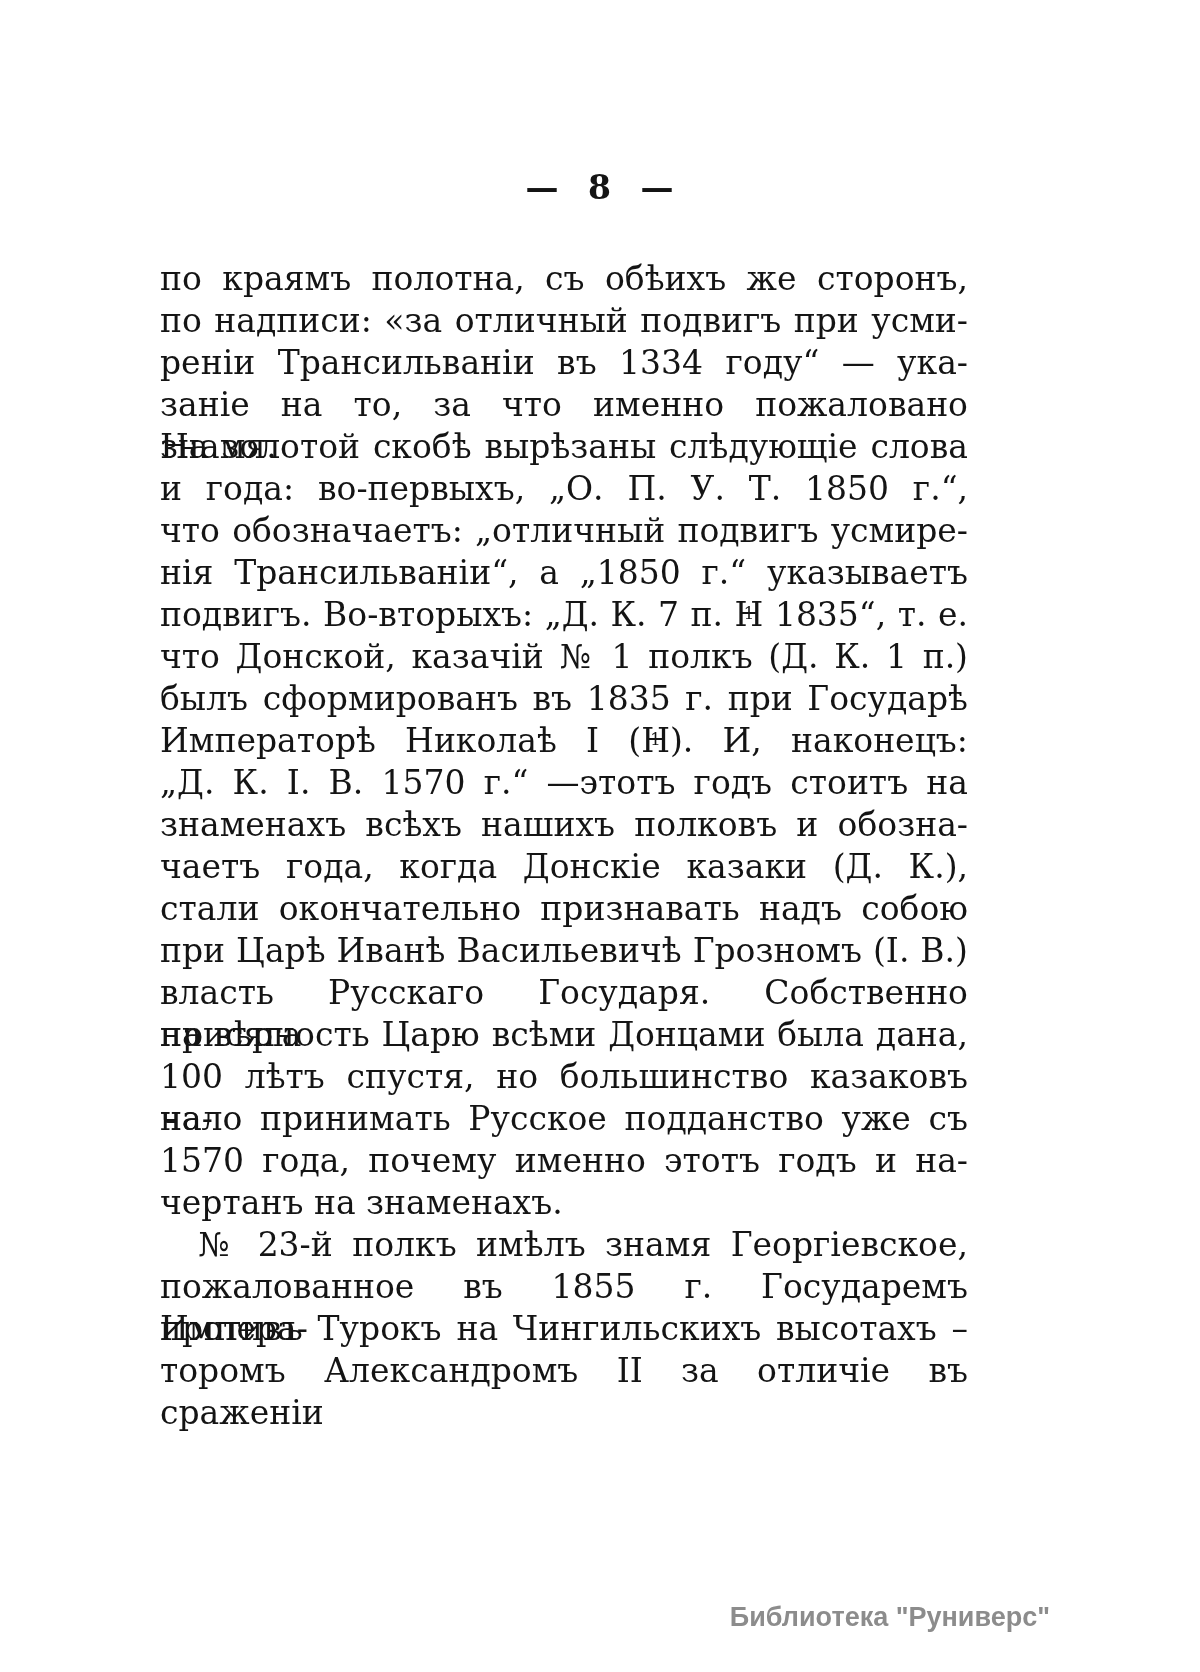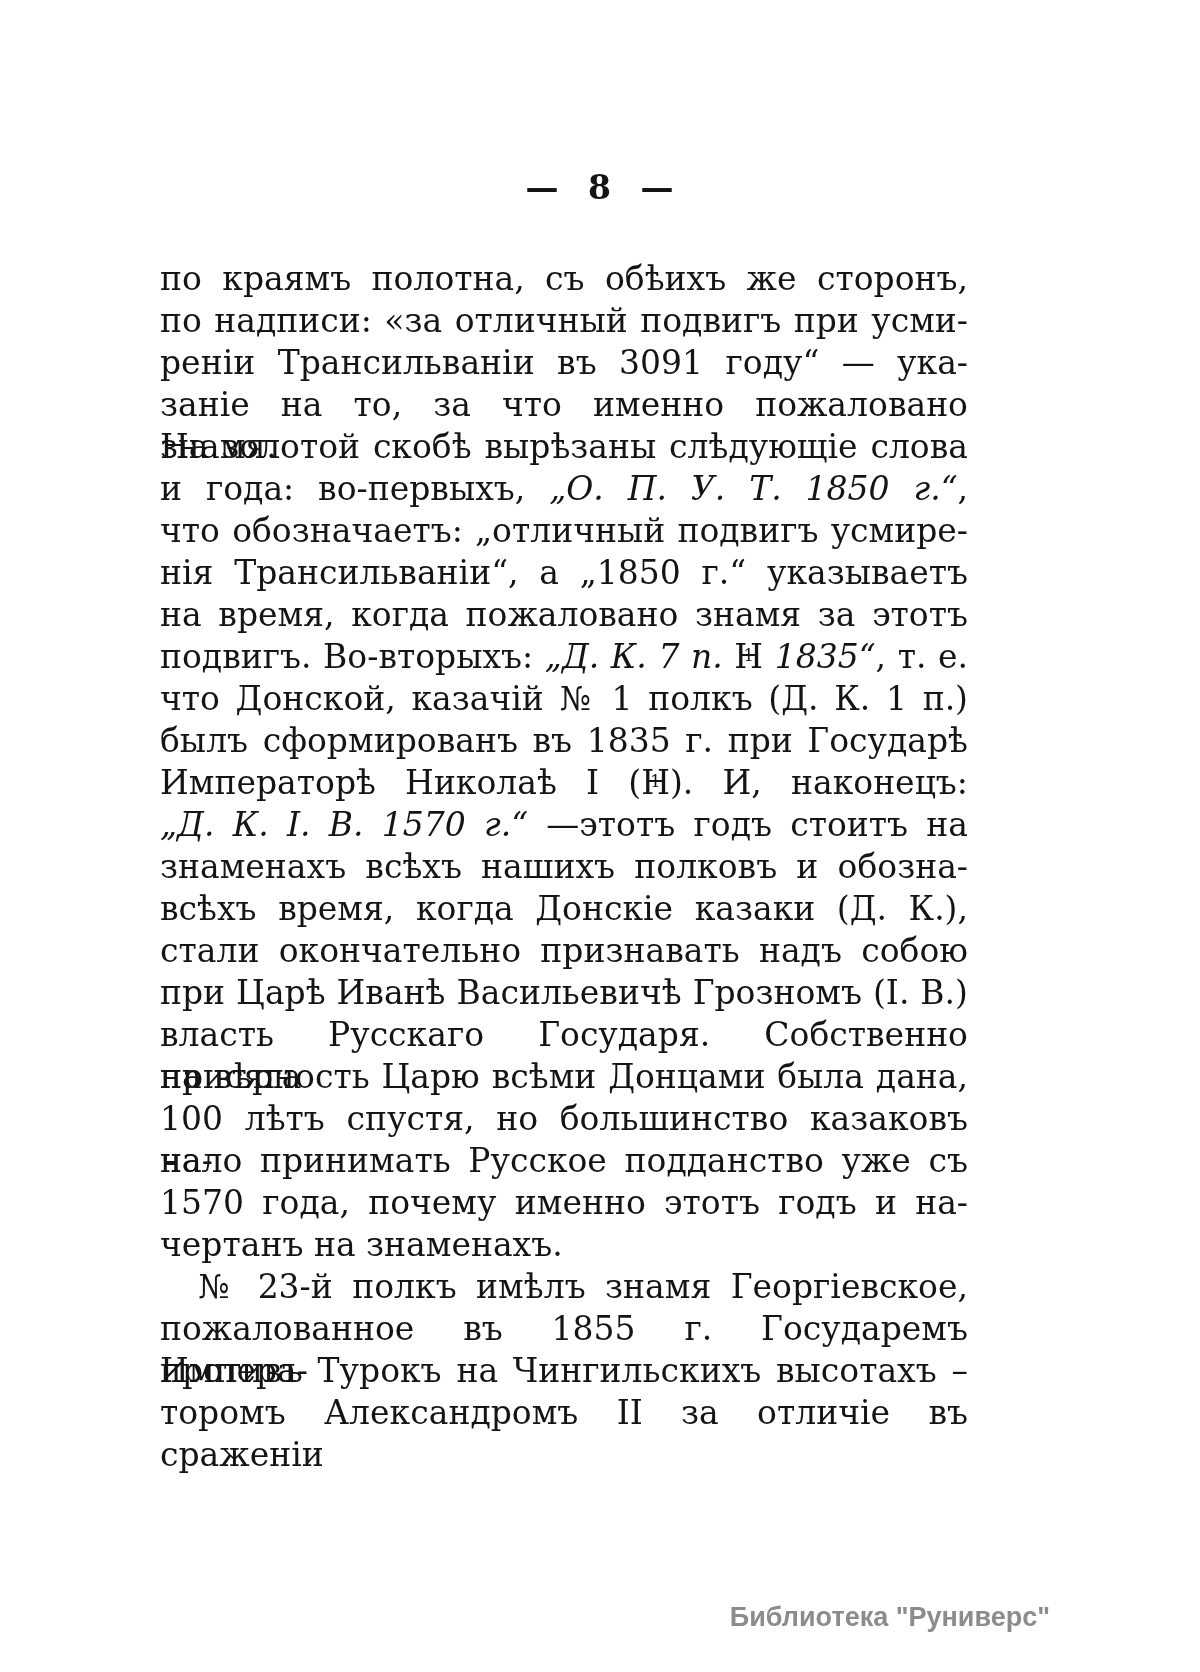--- a/index.html
+++ b/index.html
@@ -41,21 +41,21 @@
     line-height: 42px;
     text-align: justify;
     text-align-last: justify;
     white-space: normal;
   }
   .line.last {
     text-align: center;
     text-align-last: left;
   }
   .line.first-indent { text-indent: 38px; }
-  .it { font-style: italic; }
+  .it { }
   .monogram {
     display: inline-block;
     position: relative;
     font-style: normal;
   }
   .m-top { display: inline; }
   .m-bottom {
     position: absolute;
     left: 50%;
     transform: translateX(-50%);
@@ -76,34 +76,33 @@
 </head>
 <body>
 
 <div class="page">
   <div class="page-number">— 8 —</div>
 
   <div class="text-block">
       <div class="paragraph">
         <div class="line"><span>по краямъ полотна, съ обѣихъ же сторонъ,</span></div>
         <div class="line"><span>по надписи: «за отличный подвигъ при усми-</span></div>
-        <div class="line"><span>реніи Трансильваніи въ 3091 году“ — ука-</span></div>
+        <div class="line"><span>реніи Трансильваніи въ 1334 году“ — ука-</span></div>
         <div class="line"><span>заніе на то, за что именно пожаловано знамя.</span></div>
         <div class="line"><span>На золотой скобѣ вырѣзаны слѣдующіе слова</span></div>
         <div class="line"><span>и года: во-первыхъ, </span><span class="it">„О. П. У. Т. 1850 г.“</span><span>,</span></div>
         <div class="line"><span>что обозначаетъ: „отличный подвигъ усмире-</span></div>
         <div class="line"><span>нія Трансильваніи“, а „1850 г.“ указываетъ</span></div>
-        <div class="line"><span>на время, когда пожаловано знамя за этотъ</span></div>
         <div class="line"><span>подвигъ. Во-вторыхъ: </span><span class="it">„Д. К. 7 п. </span><span class="monogram"><span class="m-top">Н</span><span class="m-bottom">1</span></span><span class="it"> 1835“</span><span>, т. е.</span></div>
         <div class="line"><span>что Донской, казачій № 1 полкъ (Д. К. 1 п.)</span></div>
         <div class="line"><span>былъ сформированъ въ 1835 г. при Государѣ</span></div>
         <div class="line"><span>Императорѣ Николаѣ I (</span><span class="monogram"><span class="m-top">Н</span><span class="m-bottom">1</span></span><span>). И, наконецъ:</span></div>
         <div class="line"><span class="it">„Д. К. І. В. 1570 г.“</span><span> —этотъ годъ стоитъ на</span></div>
         <div class="line"><span>знаменахъ всѣхъ нашихъ полковъ и обозна-</span></div>
-        <div class="line"><span>всѣхъ время, когда Донскіе казаки (Д. К.),</span></div>
+        <div class="line"><span>чаетъ года, когда Донскіе казаки (Д. К.),</span></div>
         <div class="line"><span>стали окончательно признавать надъ собою</span></div>
         <div class="line"><span>при Царѣ Иванѣ Васильевичѣ Грозномъ (І. В.)</span></div>
         <div class="line"><span>власть Русскаго Государя. Собственно присяга</span></div>
         <div class="line"><span>на вѣрность Царю всѣми Донцами была дана,</span></div>
         <div class="line"><span>100 лѣтъ спустя, но большинство казаковъ на-</span></div>
         <div class="line"><span>чало принимать Русское подданство уже съ</span></div>
         <div class="line"><span>1570 года, почему именно этотъ годъ и на-</span></div>
         <div class="line last"><span>чертанъ на знаменахъ.</span></div>
       </div>
       <div class="paragraph indented">

